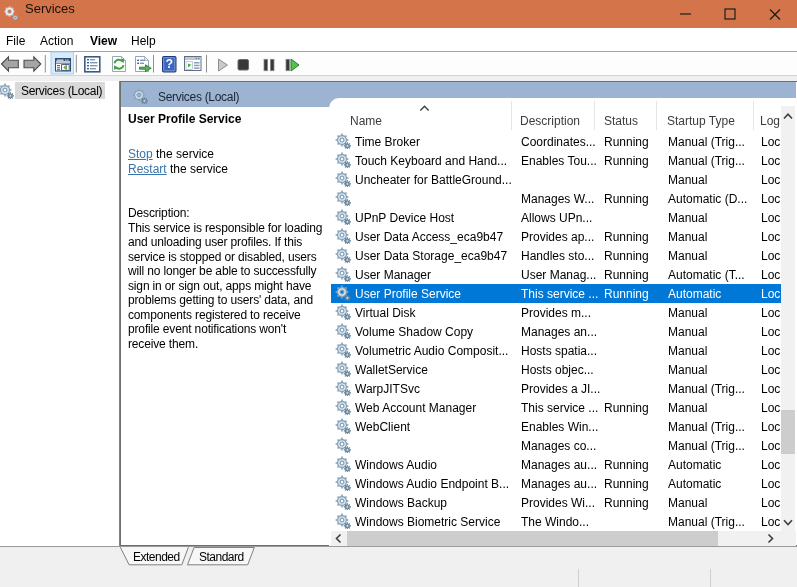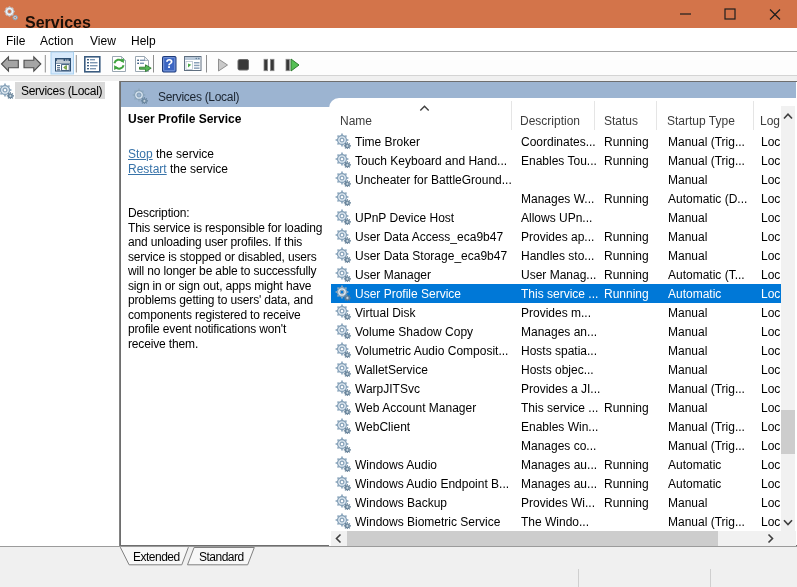--- a/index.html
+++ b/index.html
@@ -23,33 +23,33 @@
           <line x1="9.2" y1="9.2" x2="10.1" y2="10.1"></line>
    <line x1="9.2" y1="3.8" x2="10.1" y2="2.9"></line>
           <line x1="2.9" y1="10.1" x2="3.8" y2="9.2"></line>
   </g>
   <path d="M6.5 2.4 a4.1 4.1 0 1 0 0.001 0 Z M6.5 4.5 a2 2 0 1 1 -0.001 0 Z" fill="#f2f5f8" fill-rule="evenodd" stroke="#b9c9d6" stroke-width="1"></path>
   <circle cx="12.2" cy="12.6" r="2.3" fill="#c3cfda" stroke="#8aa0b2" stroke-width="1"></circle>
   <circle cx="12.2" cy="12.6" r="0.8" fill="#d3744a"></circle>
  </g>
 </svg>
 </div>
-<div class="abs" style="left:25px;top:14px;font-size:16px;color:#1c1008;font-weight:bold;">Services</div>
+<div class="abs" style="left:25px;top:1px;font-size:13px;color:#1c1008;">Services</div>
 
 <svg class="abs" style="left:656px;top:0;" width="141" height="28" viewBox="0 0 141 28">
   <line x1="24" y1="14" x2="35" y2="14" stroke="#1e1e1e" stroke-width="1.2"></line>
   <rect x="69" y="9" width="10" height="10" fill="none" stroke="#1e1e1e" stroke-width="1.2"></rect>
   <line x1="114" y1="9.5" x2="124" y2="19.5" stroke="#1e1e1e" stroke-width="1.3"></line>
   <line x1="124" y1="9.5" x2="114" y2="19.5" stroke="#1e1e1e" stroke-width="1.3"></line>
 </svg>
 
 <div class="abs" style="left:0;top:28px;width:797px;height:24px;background:#ffffff;"></div>
 <div class="abs" style="left:6px;top:34px;">File</div>
 <div class="abs" style="left:40px;top:34px;">Action</div>
-<div class="abs" style="left:90px;top:34px;">View</div>
+<div class="abs" style="left:90px;top:34px;font-weight:bold;">View</div>
 <div class="abs" style="left:131px;top:34px;">Help</div>
 
 <div class="abs" style="left:0;top:51px;width:797px;height:1px;background:#a3a3a3;"></div>
 <div class="abs" style="left:0;top:52px;width:797px;height:23px;background:#fdfdfd;border-bottom:1px solid #d4d4d4;"></div>
 <svg id="toolbar" class="abs" style="left:0;top:51px;" width="330" height="24" viewBox="0 0 330 24">
 
   <path d="M1.5 13 L8.5 5.8 L8.5 9.3 L18.3 9.3 L18.3 16.7 L8.5 16.7 L8.5 20.2 Z" fill="#a5a5a5" stroke="#4d4d4d" stroke-width="1.1"></path>
 
   <path d="M40.8 13 L33.8 5.8 L33.8 9.3 L24 9.3 L24 16.7 L33.8 16.7 L33.8 20.2 Z" fill="#a5a5a5" stroke="#4d4d4d" stroke-width="1.1"></path>
   <line x1="45.3" y1="4" x2="45.3" y2="21.5" stroke="#8e8e8e"></line>
@@ -153,21 +153,21 @@
 <div class="abs" style="left:128px;top:147px;line-height:14.5px;"><span class="lnk">Stop</span> the service<br><span class="lnk">Restart</span> the service</div>
 <div class="abs" style="left:128px;top:206px;line-height:14.5px;letter-spacing:-0.15px;">Description:<br>This service is responsible for loading<br>and unloading user profiles. If this<br>service is stopped or disabled, users<br>will no longer be able to successfully<br>sign in or sign out, apps might have<br>problems getting to users' data, and<br>components registered to receive<br>profile event notifications won't<br>receive them.</div>
 
 <div class="abs" style="left:329px;top:98px;width:467px;height:448px;background:#ffffff;border-top-left-radius:10px;"></div>
 
 <div class="abs" style="left:330px;top:99px;width:452px;height:33px;overflow:hidden;">
  <div class="abs" style="left:181px;top:2px;width:1px;height:29px;background:#e5e5e5;"></div>
  <div class="abs" style="left:264px;top:2px;width:1px;height:29px;background:#e5e5e5;"></div>
  <div class="abs" style="left:326px;top:2px;width:1px;height:29px;background:#e5e5e5;"></div>
  <div class="abs" style="left:423px;top:2px;width:1px;height:29px;background:#e5e5e5;"></div>
- <div class="abs hl" style="left:10px;top:15px;">Name</div>
+ <div class="abs hl" style="left:20px;top:15px;">Name</div>
  <div class="abs hl" style="left:190px;top:15px;">Description</div>
  <div class="abs hl" style="left:274px;top:15px;">Status</div>
  <div class="abs hl" style="left:337px;top:15px;">Startup Type</div>
  <div class="abs hl" style="left:430px;top:15px;">Log</div>
 </div>
 <svg class="abs" style="left:419px;top:104px;" width="11" height="9" viewBox="0 0 11 9">
   <path d="M1.3 6.5 L5.5 2.2 L9.7 6.5" fill="none" stroke="#404040" stroke-width="1.4"></path>
 </svg>
 
 <div class="abs" style="left:331px;top:132px;width:450px;height:399px;overflow:hidden;">

